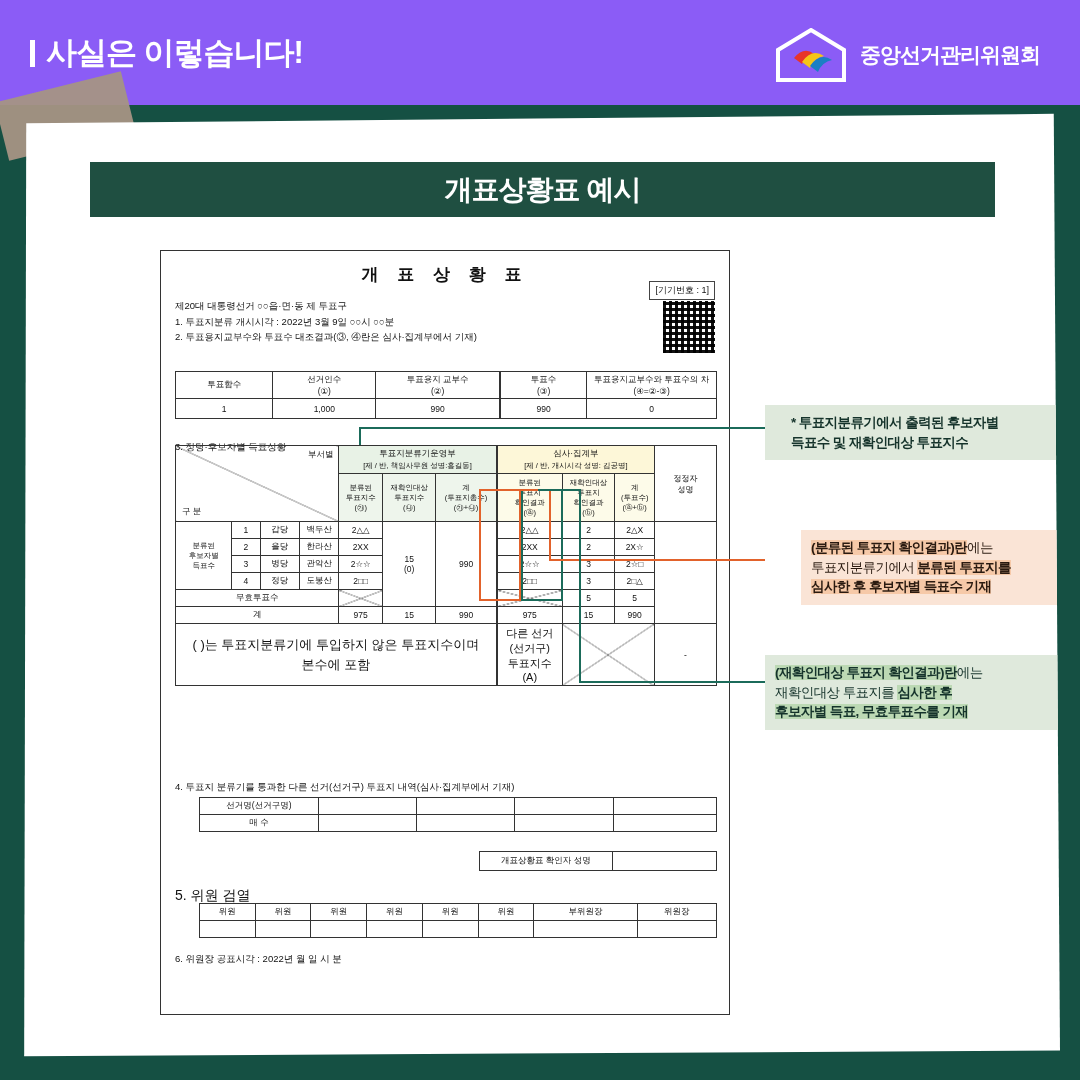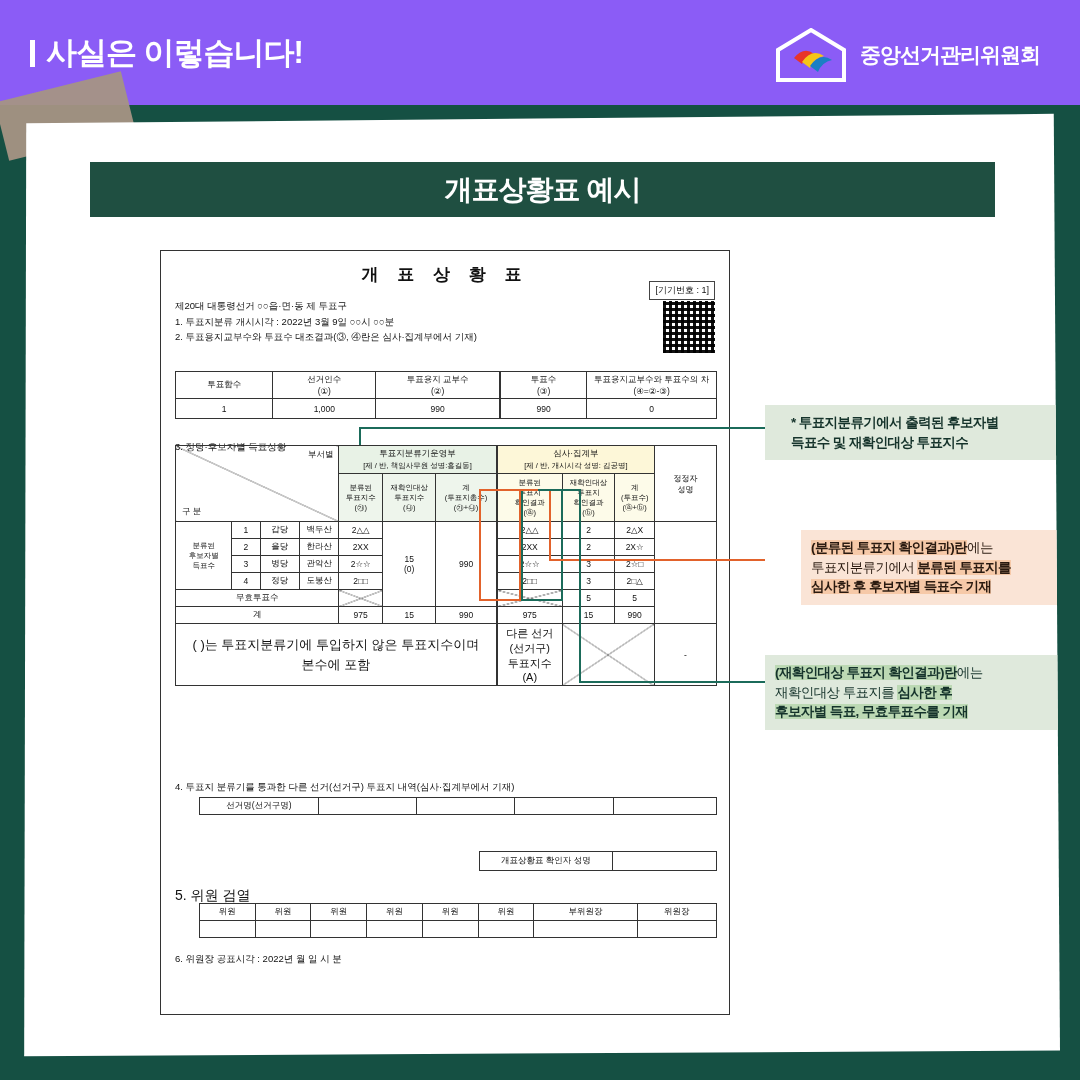--- a/index.html
+++ b/index.html
@@ -296,20 +296,27 @@
 
     <table class="f t3">
       <tbody>
             <tr>
         <td style="width:23%">선거명(선거구명)</td>
         <td style="width:19%"></td>
         <td style="width:19%"></td>
         <td style="width:19%"></td>
         <td style="width:20%"></td>
       </tr>
+      <tr>
+        <td>매 수</td>
+        <td></td>
+        <td></td>
+        <td></td>
+        <td></td>
+      </tr>
     </tbody>
         </table>
 
     <table class="f t4">
       <tbody>
             <tr>
         <td style="width:56%">개표상황표 확인자 성명</td>
         <td></td>
       </tr>
     </tbody>

